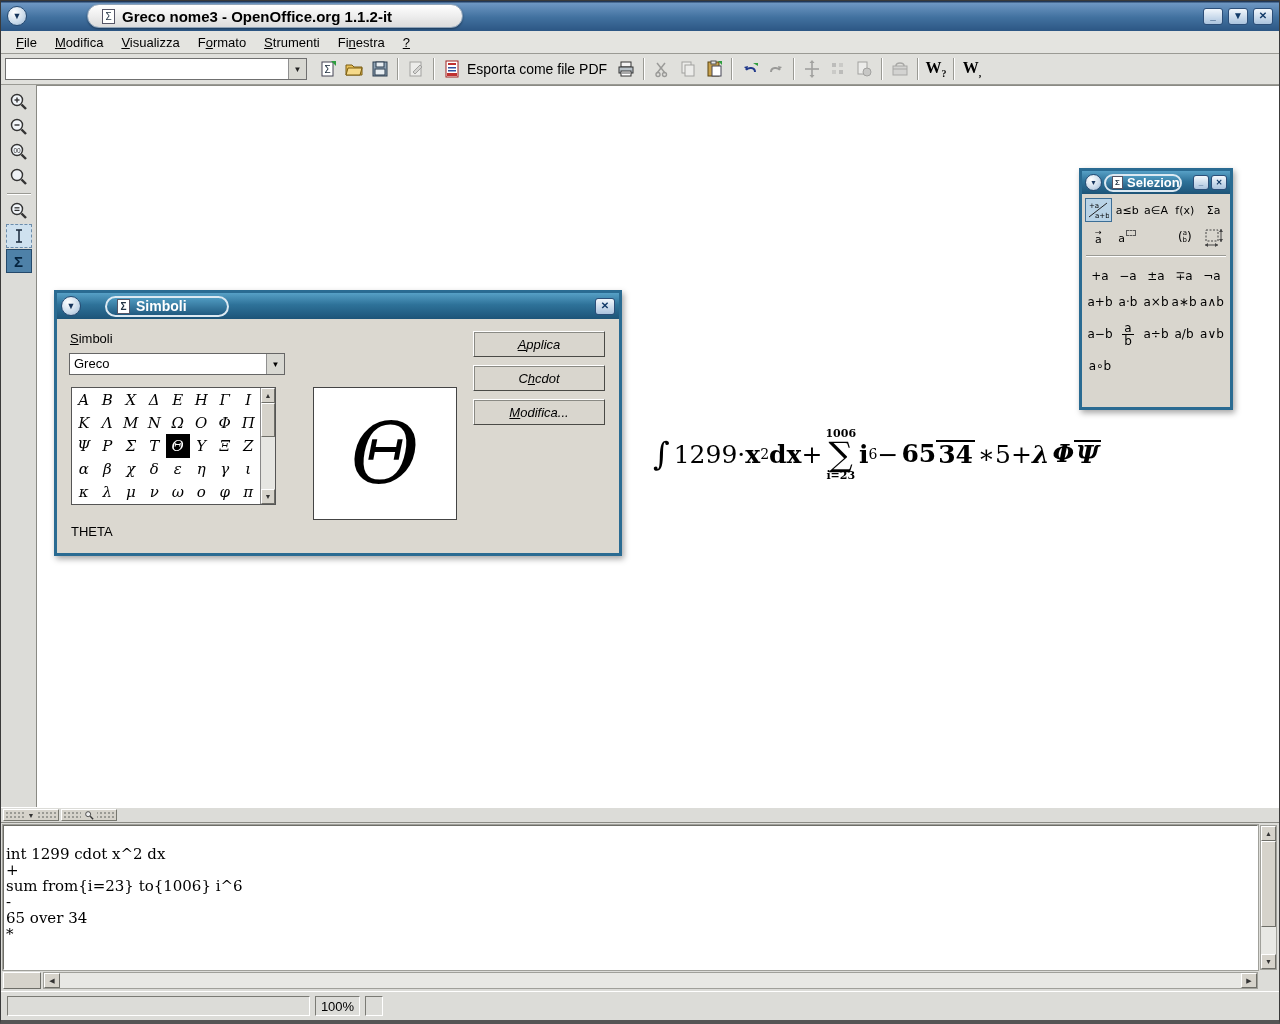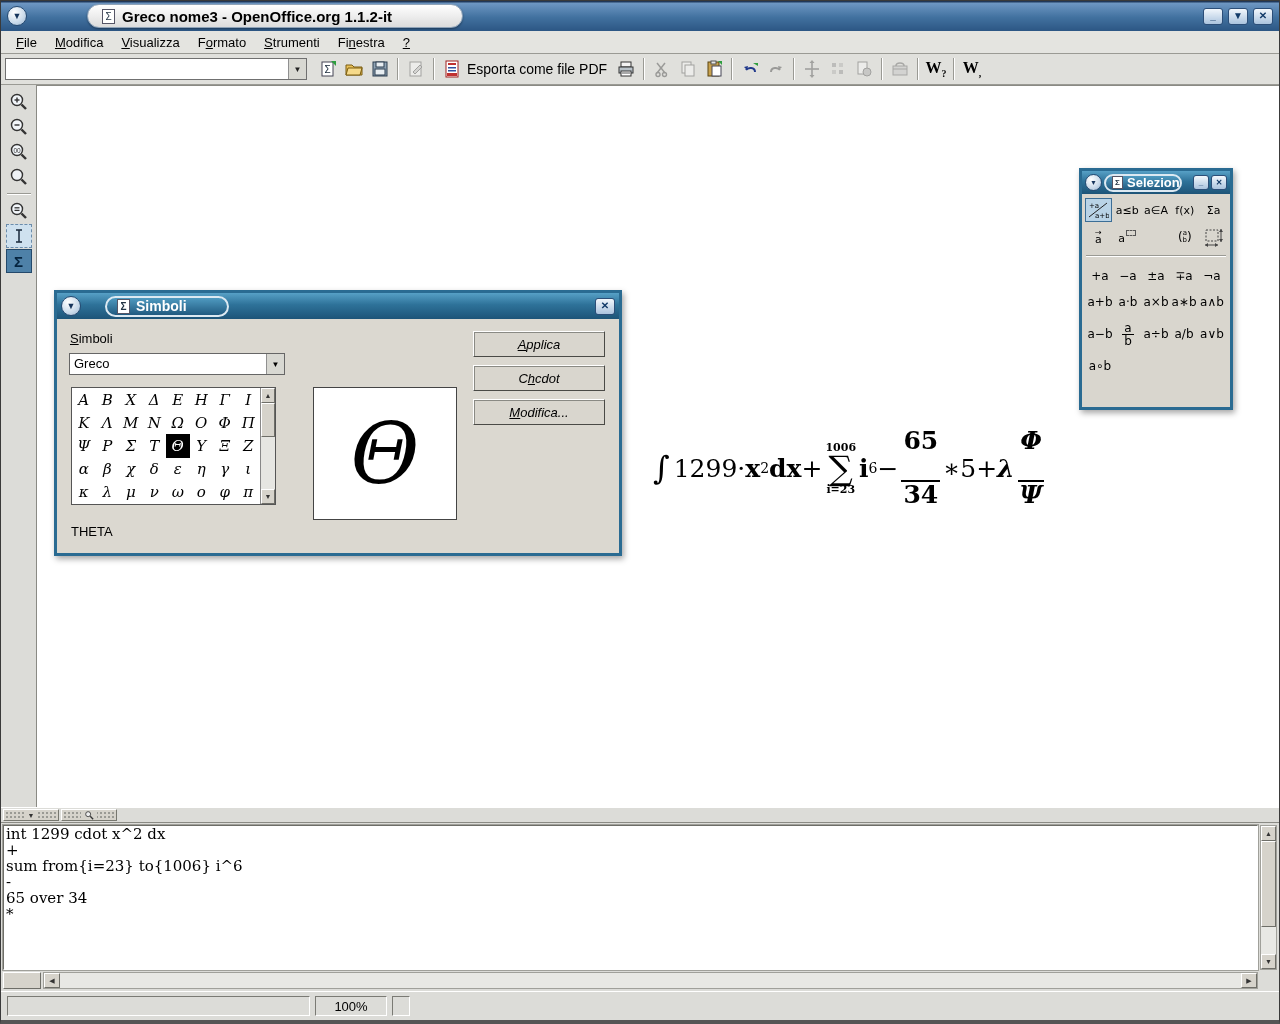--- a/index.html
+++ b/index.html
@@ -47,21 +47,21 @@
   .doc { flex:1; background:#ffffff; border-top:1px solid #8a8a84; position:relative; overflow:hidden; }
 
   
   .formula { position:absolute; left:616px; top:342px; display:flex; align-items:center; font-family:"DejaVu Serif",serif; font-size:25px; white-space:nowrap; }
   .formula .int { font-size:32px; margin-right:4px; }
   .fvar { font-weight:bold; }
   .fsup { font-size:14px; vertical-align:super; line-height:0; }
   .fsum { display:inline-flex; flex-direction:column; align-items:center; margin:0 3px; line-height:1; }
   .fsum .lim { font-size:11px; font-weight:bold; }
   .fsum .sig { font-size:34px; line-height:.9; }
-  .ffrac { display:inline-flex; flex-direction:column; align-items:center; line-height:1.05; margin:0 3px; font-weight:bold;gap:26px; }
+  .ffrac { display:inline-flex; align-items:center; line-height:1.05; margin:0 3px; font-weight:bold; }
   .ffrac .den { border-top:2px solid #000; padding:0 2px; }
   .fgreek { font-style:italic; font-weight:bold; }
 
   
   .dlg { position:absolute; left:17px; top:204px; width:568px; height:266px; background:#dbd8d0; border:3px solid #2a6b92; box-shadow:2px 3px 6px rgba(0,0,0,.35); }
   .dlg-title { height:26px; background:linear-gradient(180deg,#57a0c6 0%,#2e7299 45%,#1d5478 100%); display:flex; align-items:center; padding:0 4px; }
   .dlg-pill { margin-left:24px; height:21px; border-radius:11px; border:2px solid #dce9f2; background:linear-gradient(180deg,#4f9ac0,#205a80); color:#fff; font-weight:bold; font-size:14px; display:flex; align-items:center; gap:6px; padding:0 40px 0 10px; }
   .dlg-x { margin-left:auto; }
   .dlg-body { position:relative; height:234px; }
   .lbl { position:absolute; font-size:13px; }
@@ -99,34 +99,34 @@
   .pfrac .den { border-top:1px solid #000; padding:0 2px; }
 
   
   .split { height:16px; background:#dcdcd8; border-top:1px solid #fff; border-bottom:1px solid #8a8a84; display:flex; align-items:center; gap:2px; padding-left:2px; flex:0 0 auto; }
   .handle { height:12px; width:56px; background:#d6d3cb; border:1px solid; border-color:#fff #77776f #77776f #fff; display:flex; align-items:center; justify-content:center; gap:4px; font-size:7px; color:#333;
             background-image:radial-gradient(#9a9a94 1px, transparent 1px); background-size:4px 4px; background-position:1px 1px; }
   .handle .glyph { background:#d6d3cb; padding:0 3px; }
 
   
   .cmd { flex:0 0 168px; background:#dcdcd8; position:relative; padding:2px; }
-  .cmd-inner { position:absolute; left:2px; top:2px; right:21px; bottom:21px; background:#fff; border:1px solid; border-color:#6e6e68 #fff #fff #6e6e68; outline:1px solid #a0a09a; padding:0 0 0 2px; font-family:"DejaVu Serif",serif; font-size:15px; line-height:16px; overflow:hidden; }
+  .cmd-inner { position:absolute; left:2px; top:2px; right:21px; bottom:21px; background:#fff; border:1px solid; border-color:#6e6e68 #fff #fff #6e6e68; outline:1px solid #a0a09a; padding:20px 0 0 2px; font-family:"DejaVu Serif",serif; font-size:15px; line-height:16px; overflow:hidden; }
   .vsb { position:absolute; right:2px; top:2px; bottom:21px; width:17px; background:#e8e8e4; border:1px solid #a0a09a; display:flex; flex-direction:column; }
   .vsb .thumb { height:86px; background:#d6d3cb; border:1px solid; border-color:#fff #6e6e68 #6e6e68 #fff; }
   .vsb .fill { flex:1; }
   .hsb { position:absolute; left:42px; right:21px; bottom:2px; height:17px; background:#e8e8e4; border:1px solid #a0a09a; display:flex; }
   .hsb .sbtn { width:16px; height:100%; }
   .hsb .fill { flex:1; }
   .hsb-ledge { position:absolute; left:2px; bottom:2px; width:38px; height:17px; background:#d6d3cb; border:1px solid; border-color:#fff #6e6e68 #6e6e68 #fff; }
 
   
   .status { flex:0 0 29px; background:#dcdcd8; border-top:1px solid #fff; display:flex; align-items:center; padding:0 6px; gap:5px; }
   .scell { height:20px; background:#dcdcd8; border:1px solid; border-color:#7a7a74 #fff #fff #7a7a74; }
   .scell.c1 { width:303px; }
-  .scell.c2 { width:72px; display:flex; align-items:center; justify-content:center; font-size:13px; }
+  .scell.c2 { width:45px; display:flex; align-items:center; justify-content:center; font-size:13px; }
   .scell.c3 { width:18px; }
 
   svg { display:block; }
 </style>
 </head>
 <body>
 
 <div class="window">
 
   <div class="titlebar">

